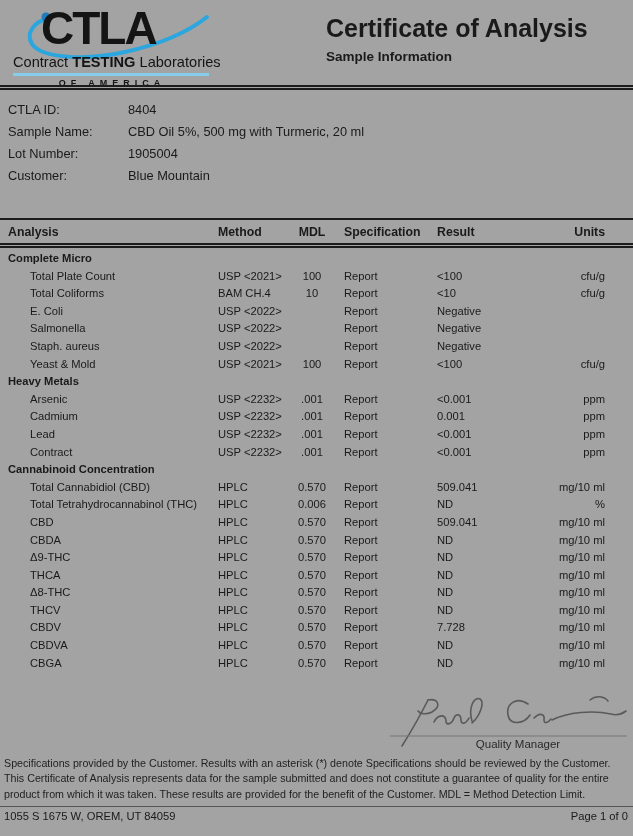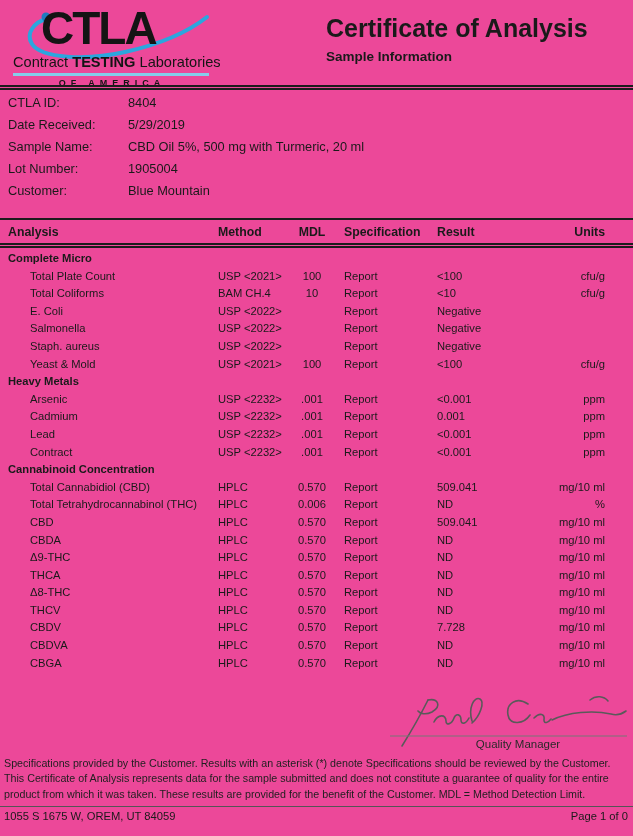--- a/index.html
+++ b/index.html
@@ -1,16 +1,16 @@
 <!DOCTYPE html>
 <html><head>
 <meta charset="utf-8">
 <style>
   html,body{margin:0;padding:0;background:#fff;}
-  .page{position:relative;width:633px;height:836px;background:#ec4899;overflow:hidden;
+  .page{position:relative;width:633px;height:836px;background:#a3a3a3;overflow:hidden;
         font-family:"Liberation Sans",sans-serif;color:#1a1a1a;}
 
   
   .logo{position:absolute;left:13px;top:7px;width:198px;height:80px;}
   .logo .swoosh{position:absolute;left:0;top:0;}
   .logo .acronym{position:absolute;left:28px;top:-6px;font-size:46px;font-weight:700;
                  letter-spacing:-2px;color:#141414;}
   .logo .tagline{position:absolute;left:0;top:47px;width:100%;font-size:14.6px;
                  white-space:nowrap;color:#141414;}
   .logo .tagline b{font-weight:700;}
@@ -24,21 +24,21 @@
 
   
   .rule-double{position:absolute;left:0;right:0;height:5px;box-sizing:border-box;
                border-top:2px solid #1c1c1c;border-bottom:2px solid #1c1c1c;}
   .rule-top{top:85px;}
   .rule-single{position:absolute;left:0;right:0;height:0;border-top:2px solid #1c1c1c;}
   .rule-above-header{top:218px;}
   .rule-below-header{top:243px;}
 
   
-  .sample-info{position:absolute;left:8px;top:92px;width:620px;}
+  .sample-info{position:absolute;left:8px;top:99px;width:620px;}
   .si-row{height:22px;line-height:22px;font-size:12.8px;}
   .si-label{display:inline-block;width:120px;}
   .si-value{display:inline-block;}
 
   
   .thead{position:absolute;left:0;top:223px;width:633px;height:18px;line-height:18px;
          font-size:12.3px;font-weight:700;}
   .thead .cell, .trow .cell{position:absolute;top:0;white-space:nowrap;}
   .c-analysis{left:30px;}
   .thead .c-analysis{left:8px;}
@@ -81,21 +81,20 @@
     <div class="of-america">OF AMERICA</div>
   </div>
 
   <div class="doc-title">Certificate of Analysis</div>
   <div class="doc-subtitle">Sample Information</div>
 
   <div class="rule-double rule-top"></div>
 
   <div class="sample-info" id="sample-info">
       <div class="si-row"><span class="si-label">CTLA ID:</span><span class="si-value">8404</span></div>
-      <div class="si-row"><span class="si-label">Date Received:</span><span class="si-value">5/29/2019</span></div>
       <div class="si-row"><span class="si-label">Sample Name:</span><span class="si-value">CBD Oil 5%, 500 mg with Turmeric, 20 ml</span></div>
       <div class="si-row"><span class="si-label">Lot Number:</span><span class="si-value">1905004</span></div>
       <div class="si-row"><span class="si-label">Customer:</span><span class="si-value">Blue Mountain</span></div>
     </div>
 
   <div class="rule-single rule-above-header"></div>
   <div class="thead">
     <span class="cell c-analysis">Analysis</span>
     <span class="cell c-method">Method</span>
     <span class="cell c-mdl">MDL</span>

